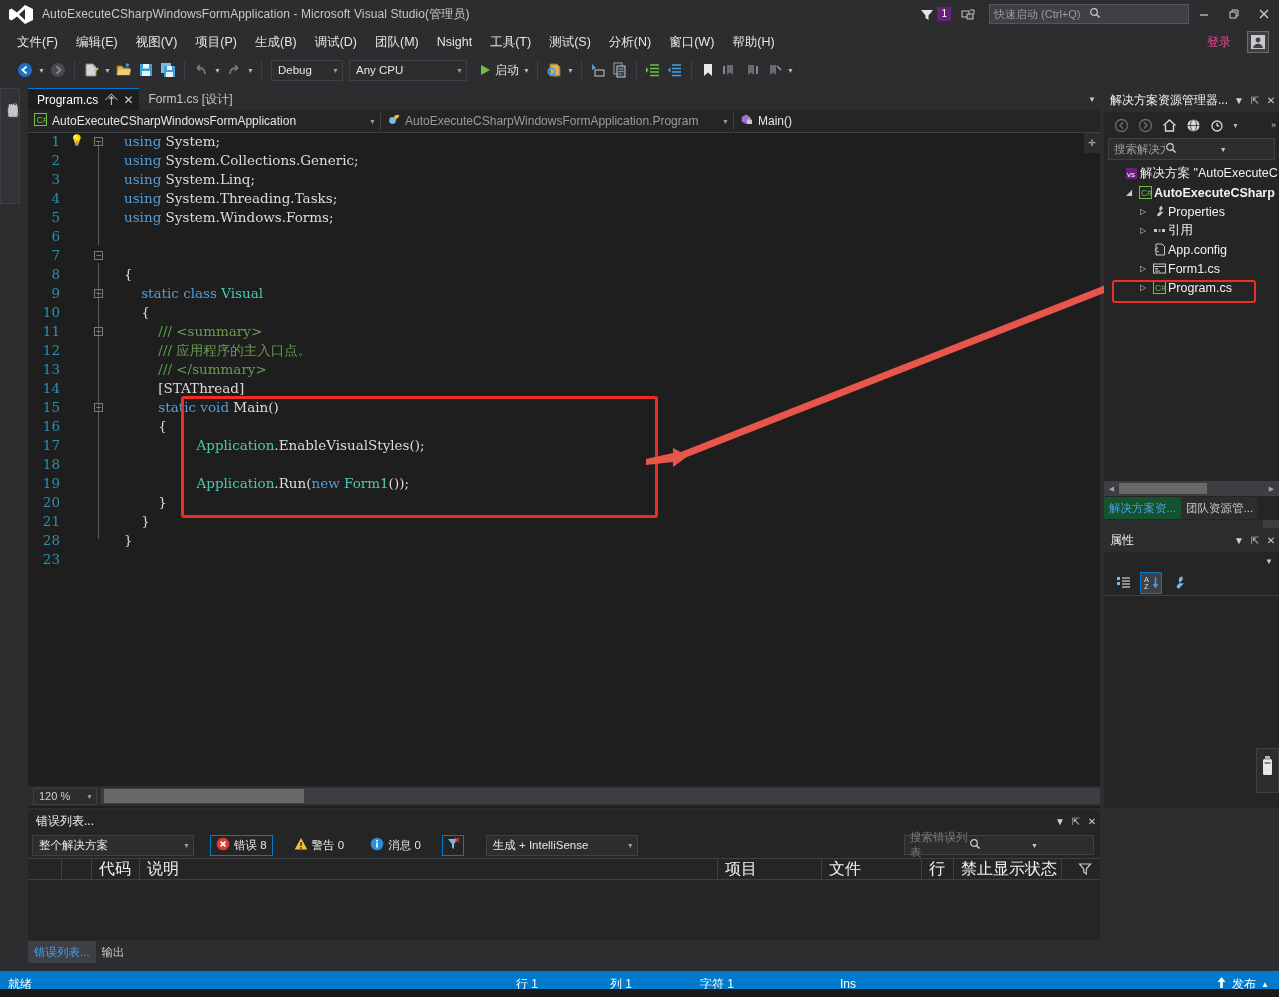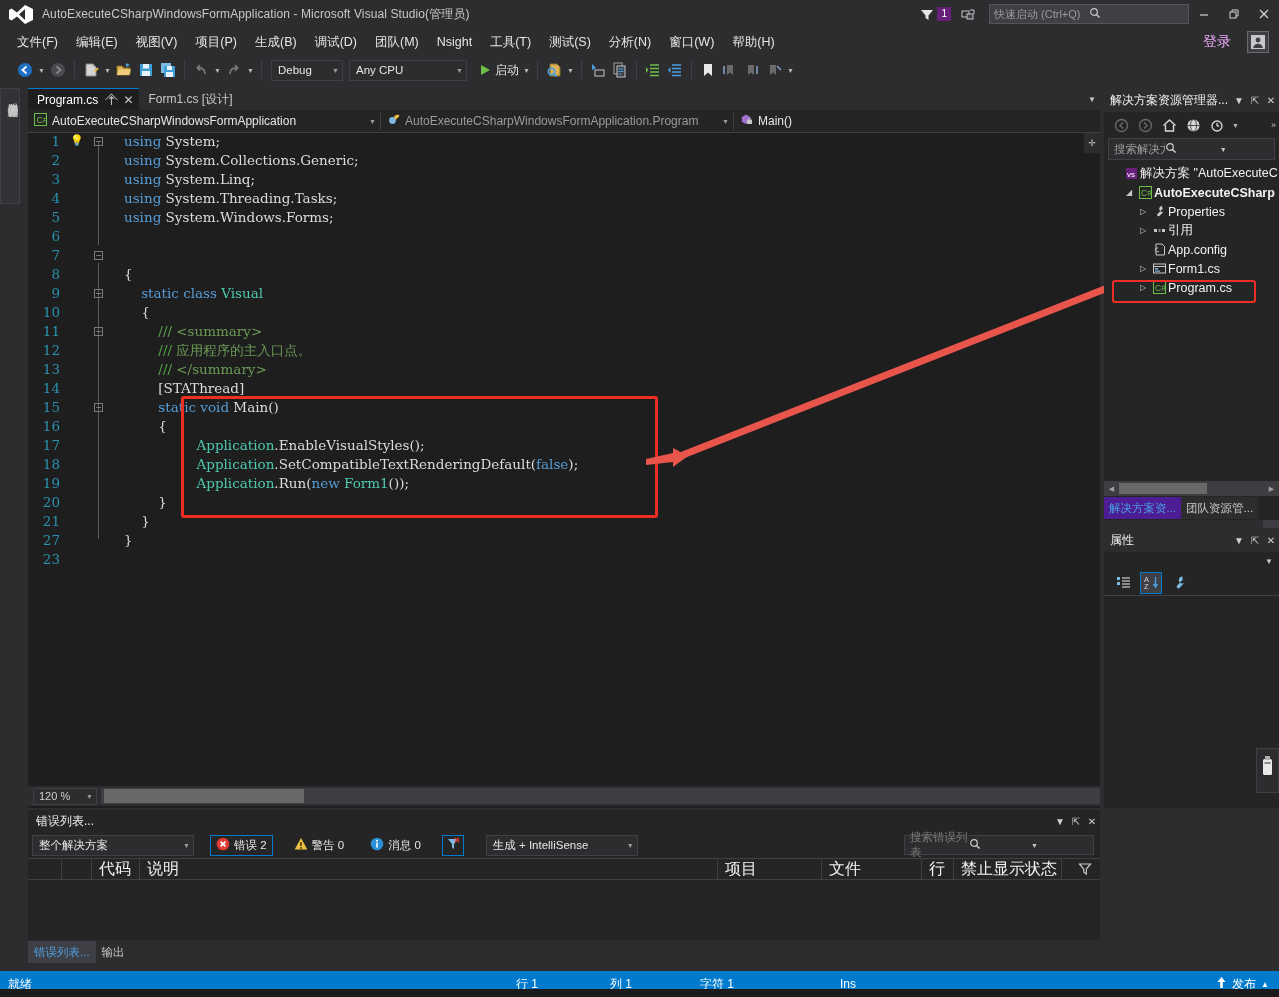--- a/index.html
+++ b/index.html
@@ -33,21 +33,21 @@
   .wctrl { width: 30px; height: 28px; display: flex; align-items: center; justify-content: center; color: #d0d0d0; }
 
   
   .menubar {
     position: absolute; left: 0; top: 28px; width: 1279px; height: 28px;
     background: #2d2d30; display: flex; align-items: center; padding-left: 8px;
   }
   .menu-item { font-size: 12.5px; color: #e6e6e6; padding: 3px 9px; white-space: nowrap; }
   .signin {
     position: absolute; right: 48px; top: 28px; height: 28px;
-    display: flex; align-items: center; font-size: 14px; color: #f0abfc;
+    display: flex; align-items: center; font-size: 12px; color: #ec4899;
   }
   .accticon {
     position: absolute; right: 10px; top: 31px; width: 22px; height: 22px;
     border: 1px solid #6a6a6a; background: #3f3f46; display:flex; align-items:center; justify-content:center;
   }
 
   
   .toolbar {
     position: absolute; left: 0; top: 56px; width: 1279px; height: 28px;
     background: #2d2d30; display: flex; align-items: center; padding-left: 14px;
@@ -144,21 +144,21 @@
   .tlabel { color: #f1f1f1; }
   .tree-red {
     position: absolute; left: 1112px; top: 280px; width: 144px; height: 23px;
     border: 2px solid #ee2e24; border-radius: 3px; pointer-events: none;
   }
   .se-hscroll { position:absolute; left:1104px; top:481px; width:175px; height:15px; background:#3e3e42; display:flex; align-items:center;}
   .se-hscroll .ar { width:15px; text-align:center; font-size:7px; color:#a0a0a0;}
   .se-hscroll .thumb { height:11px; background:#686868; }
   .se-tabs { position: absolute; left:1104px; top:497px; width:175px; height:22px; display:flex; }
   .se-tab { height:22px; display:flex; align-items:center; padding:0 5px; font-size:11.5px; color:#c8c8c8; background:#2d2d30;}
-  .se-tab.active { background:#4c1d95; color:#4a9fe0; }
+  .se-tab.active { background:#14532d; color:#4a9fe0; }
 
   
   .props { position: absolute; left: 1104px; top: 528px; width: 175px; height: 280px; background: #252526; }
   .props-toolbar { height: 26px; display:flex; align-items:center; padding-left:8px; gap:6px; border-bottom:1px solid #3f3f46;}
   .pbtn { width:22px;height:22px;display:flex;align-items:center;justify-content:center;color:#c8c8c8;}
   .pbtn.sel { border:1px solid #007acc; background:#3f3f46;}
   .props-sub { height:18px; display:flex; align-items:center; justify-content:flex-end; padding-right:6px; color:#c8c8c8; font-size:8px;}
 
   
   .usb-tab { position: absolute; left: 1256px; top: 748px; width: 23px; height: 45px; background: #2d2d30; border: 1px solid #3f3f46; display:flex;align-items:center;justify-content:center;}
@@ -486,25 +486,25 @@
         <div class="codeline"><span class="lnum">8</span><span class="ctext"><span class="pln">{</span></span></div>
         <div class="codeline"><span class="lnum">9</span><span class="fold">−</span><span class="ctext"><span class="kw">    static class </span><span class="typ">Visual</span></span></div>
         <div class="codeline"><span class="lnum">10</span><span class="ctext"><span class="pln">    {</span></span></div>
         <div class="codeline"><span class="lnum">11</span><span class="fold">−</span><span class="ctext"><span class="cmt">        /// </span><span class="cmtx">&lt;summary&gt;</span></span></div>
         <div class="codeline"><span class="lnum">12</span><span class="ctext"><span class="cmt">        /// </span><span class="cmtx">应用程序的主入口点。</span></span></div>
         <div class="codeline"><span class="lnum">13</span><span class="ctext"><span class="cmt">        /// </span><span class="cmtx">&lt;/summary&gt;</span></span></div>
         <div class="codeline"><span class="lnum">14</span><span class="ctext"><span class="pln">        [STAThread]</span></span></div>
         <div class="codeline"><span class="lnum">15</span><span class="fold">−</span><span class="ctext"><span class="kw">        static void </span><span class="pln">Main</span><span class="pln">()</span></span></div>
         <div class="codeline"><span class="lnum">16</span><span class="ctext"><span class="pln">        {</span></span></div>
         <div class="codeline"><span class="lnum">17</span><span class="ctext"><span class="pln">            </span><span class="kw2">Application</span><span class="pln">.EnableVisualStyles();</span></span></div>
-        <div class="codeline"><span class="lnum">18</span><span class="ctext"><span class="pln">            </span><span class="kw2">Application</span><span class="pln">.SetCompatibleTextRenderingDefault(</span><span class="kw">false</span><span class="pln">);</span></span></div>
+        <div class="codeline"><span class="lnum">18</span></div>
         <div class="codeline"><span class="lnum">19</span><span class="ctext"><span class="pln">            </span><span class="kw2">Application</span><span class="pln">.Run(</span><span class="kw">new </span><span class="typ">Form1</span><span class="pln">());</span></span></div>
         <div class="codeline"><span class="lnum">20</span><span class="ctext"><span class="pln">        }</span></span></div>
         <div class="codeline"><span class="lnum">21</span><span class="ctext"><span class="pln">    }</span></span></div>
-        <div class="codeline"><span class="lnum">27</span><span class="ctext"><span class="pln">}</span></span></div>
+        <div class="codeline"><span class="lnum">28</span><span class="ctext"><span class="pln">}</span></span></div>
         <div class="codeline"><span class="lnum">23</span><span class="ctext"></span></div>
       </div>
   </div>
 
   <div class="red-rect"></div>
 
   <svg class="arrow-svg" width="490" height="220" viewBox="0 0 490 220">
     <path d="M48 184 L33 176 L33 181 L6 187 L6 193 L33 190 L33 195 Z" fill="#e8554a"></path>
     <path d="M35 186 L470 15" stroke="#e8554a" stroke-width="7" stroke-linecap="round"></path>
   </svg>
@@ -730,21 +730,21 @@
         <span class="cd">▼</span>
       </div>
       <div class="sevbtn sel">
         <span>
           <svg width="14" height="14" viewBox="0 0 14 14">
               <circle cx="7" cy="7" r="6.3" fill="#e03a33"></circle>
               <line x1="4.6" y1="4.6" x2="9.4" y2="9.4" stroke="#fff" stroke-width="1.7"></line>
               <line x1="9.4" y1="4.6" x2="4.6" y2="9.4" stroke="#fff" stroke-width="1.7"></line>
             </svg>
         </span>
-        <span>错误 2</span>
+        <span>错误 8</span>
       </div>
       <div class="sevbtn">
         <span>
           <svg width="14" height="14" viewBox="0 0 14 14">
               <path d="M7 1 L13.3 12.6 L0.7 12.6 Z" fill="#f0c040"></path>
               <line x1="7" y1="5" x2="7" y2="9" stroke="#3a2e00" stroke-width="1.5"></line>
               <circle cx="7" cy="11" r="0.9" fill="#3a2e00"></circle>
             </svg>
         </span>
         <span>警告 0</span>

